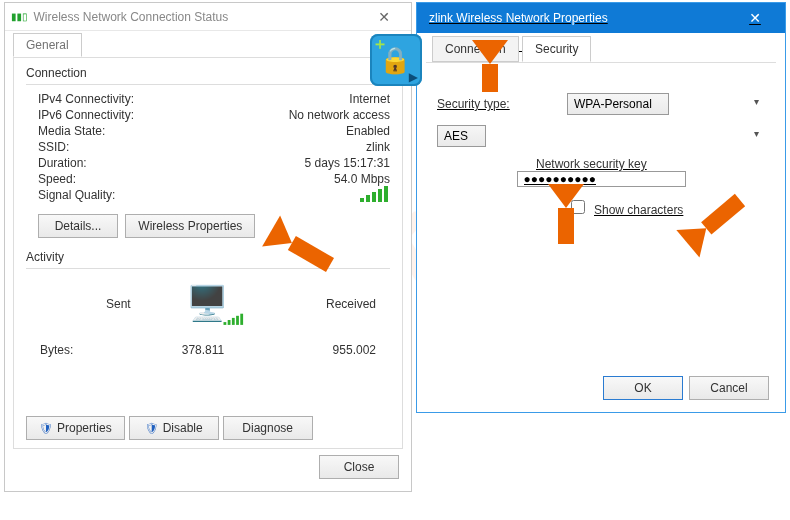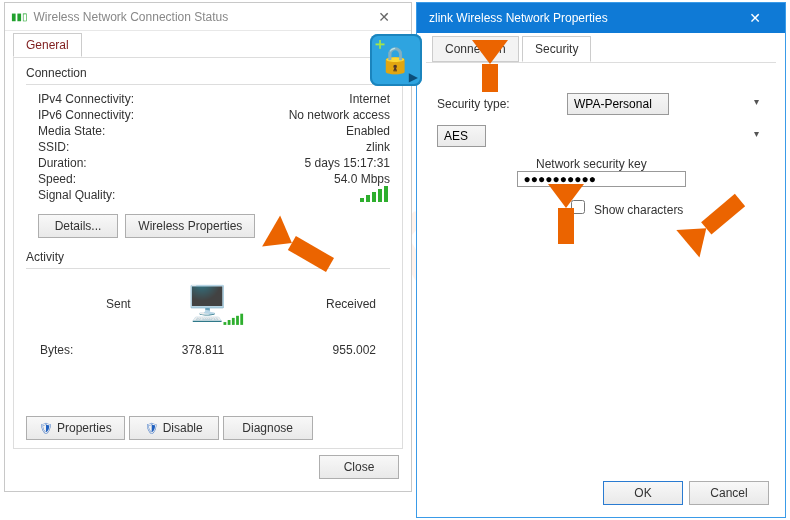--- a/index.html
+++ b/index.html
@@ -42,21 +42,21 @@
   }
   .tabstrip .tab {
     display: inline-block;
     padding: 4px 12px;
     font-size: 12px;
     border: 1px solid #ccc;
     border-bottom: 1px solid #fff;
     background: #fff;
     position: relative;
     top: 2px;
-    color:#7f1d1d;
+    color:#737373;
   }
   .status-body {
     border: 1px solid #ddd;
     margin: 0 8px 8px;
     padding: 8px 12px 12px;
     height: 392px;
     position: relative;
     color:#333;
   }
   .groupset { margin-bottom: 8px; }
@@ -113,23 +113,24 @@
   .footer-btns .btn{min-width:90px;}
   .shield{color:#1e5fbf; margin-right:4px; font-size:11px;}
   .dialog-close-row{
     position:absolute; right:12px; bottom:12px;
   }
   .dialog-close-row .btn{ min-width:80px;}
 
   
   .props-window{
     position:absolute; left:416px; top:2px;
-    width:370px; height:516px;
+    width:370px; height:411px;
     border:1px solid #3a9be8;
     background:#fff;
+    text-decoration:underline;
   }
   .props-titlebar{
     height:30px; background:#0f7ad6; color:#fff;
     display:flex; align-items:center; padding:0 10px 0 12px;
   }
   .props-titlebar .ptitle{flex:1; font-size:12px;}
   .props-titlebar .pclose{width:40px; text-align:center; font-size:14px;}
   .props-tabs{
     height:30px; position:relative; padding-left:6px;
     border-bottom:1px solid #ddd; margin: 0 9px;

